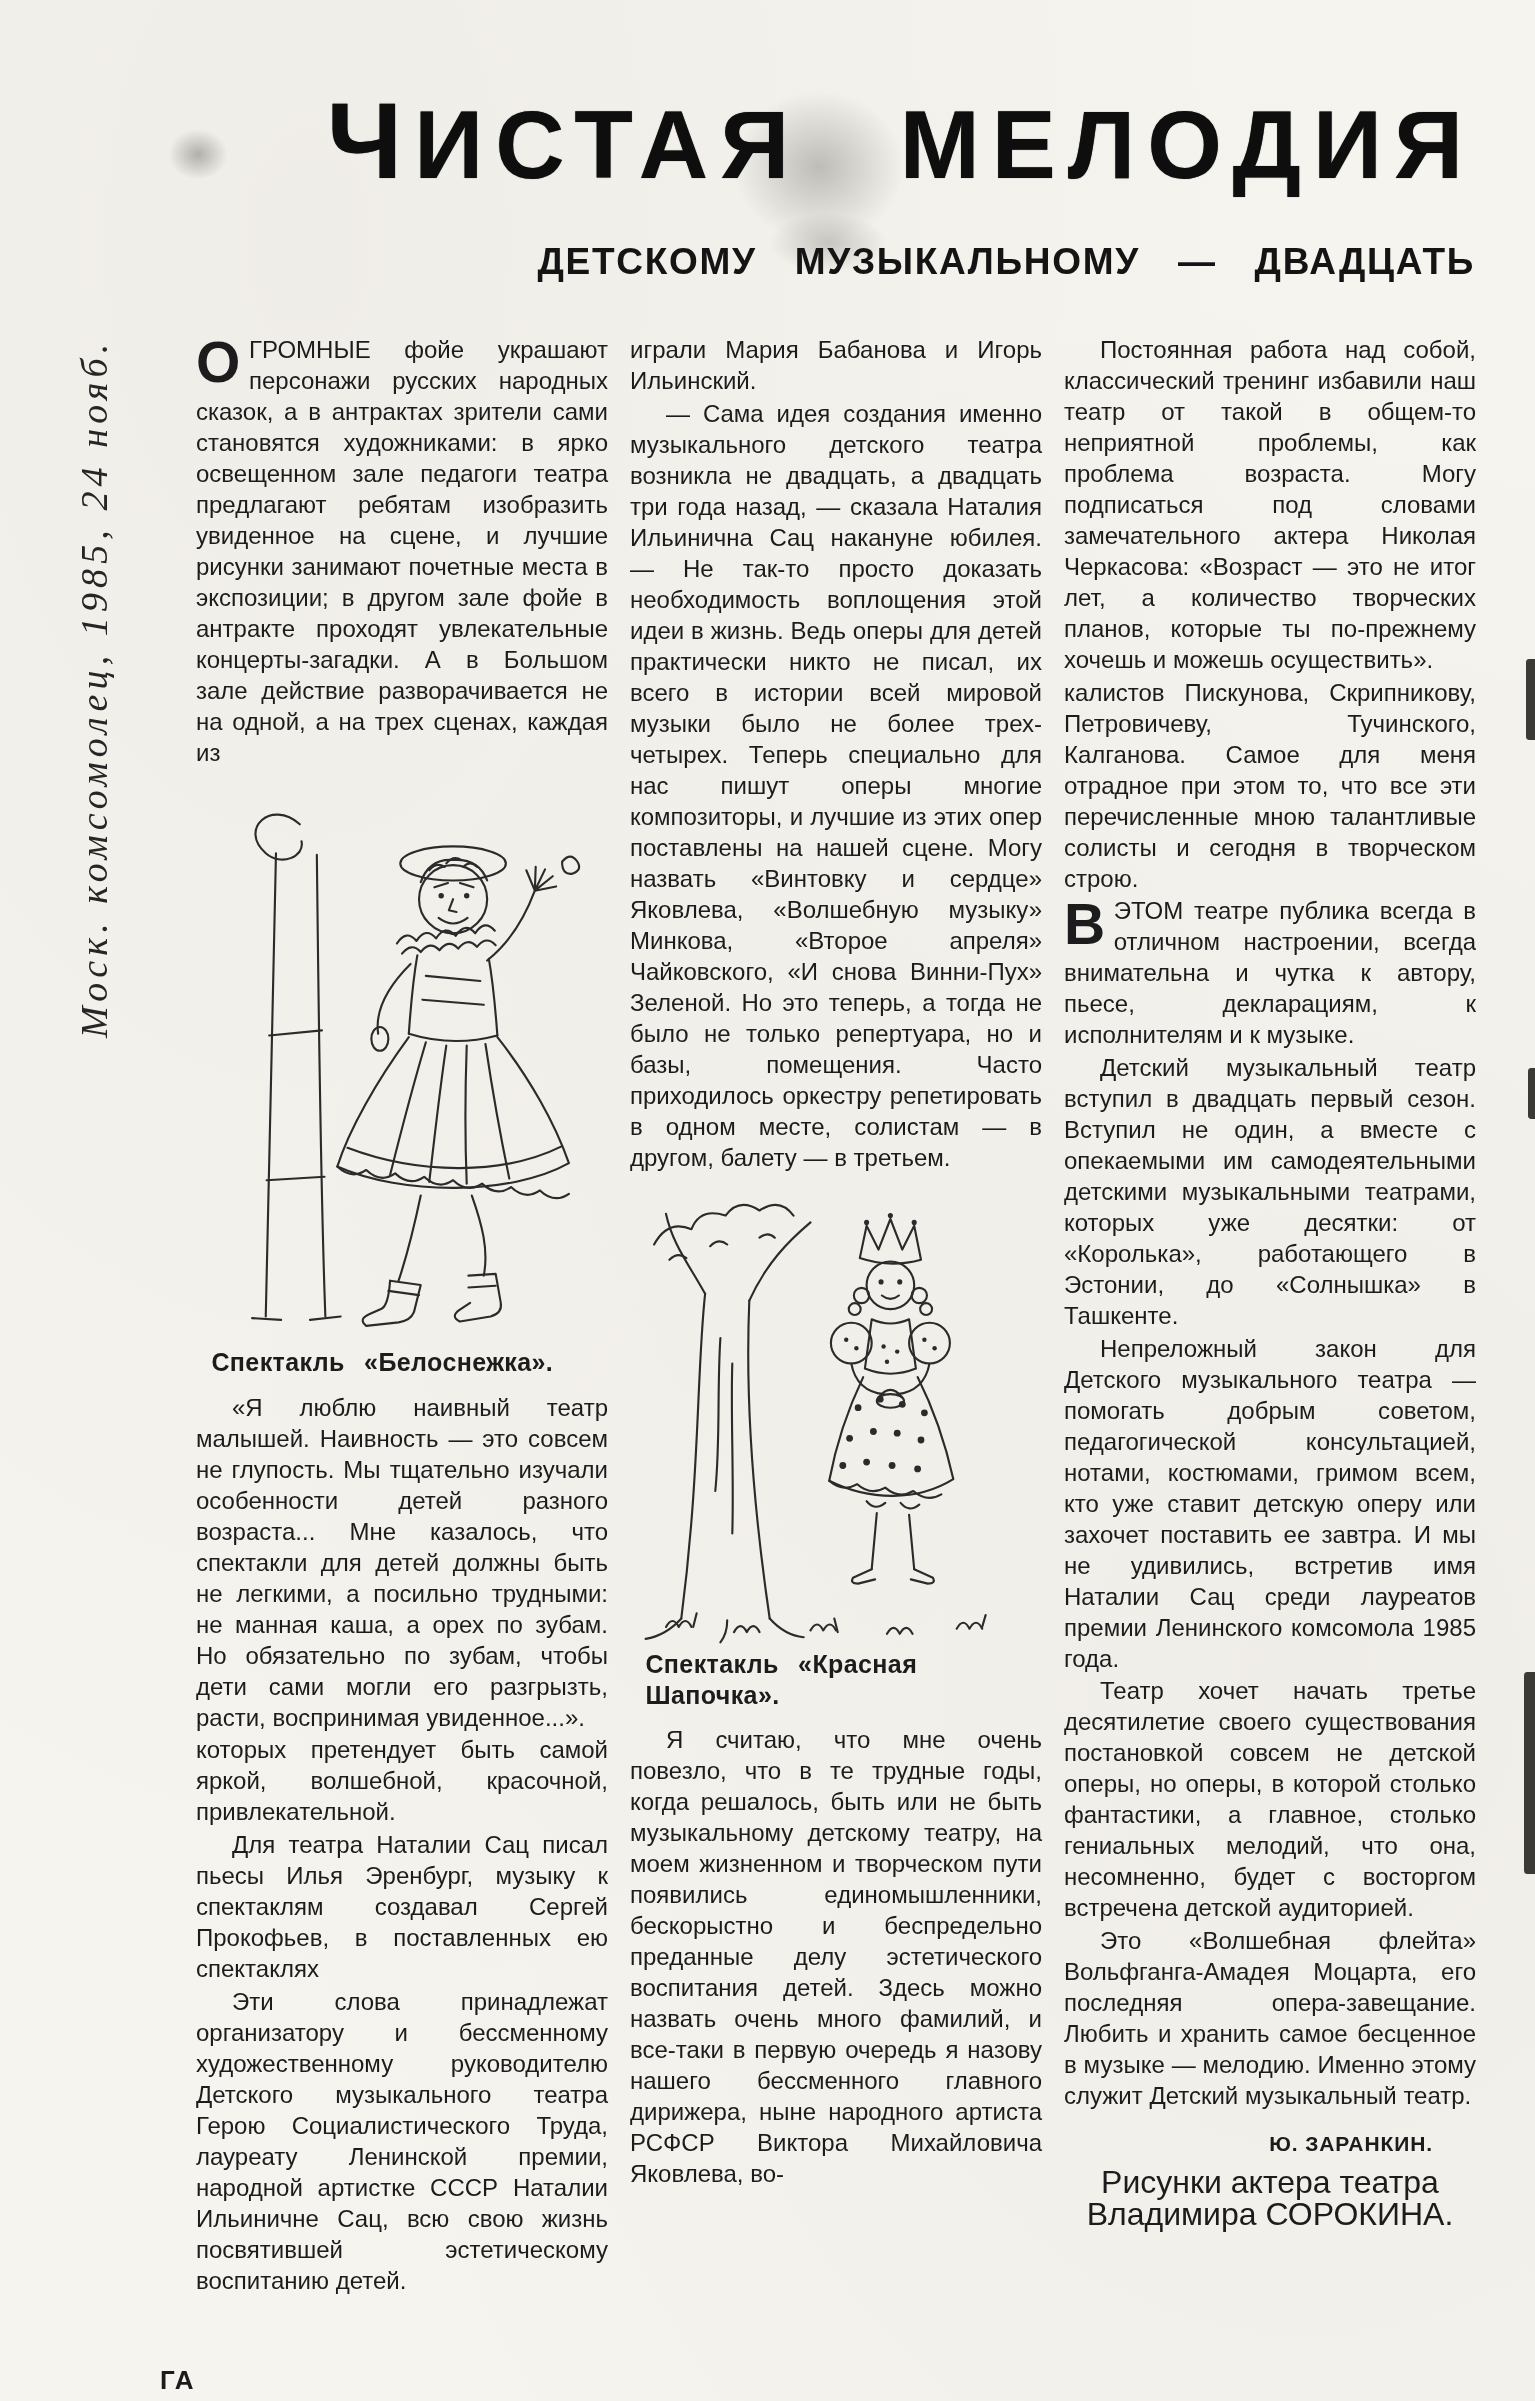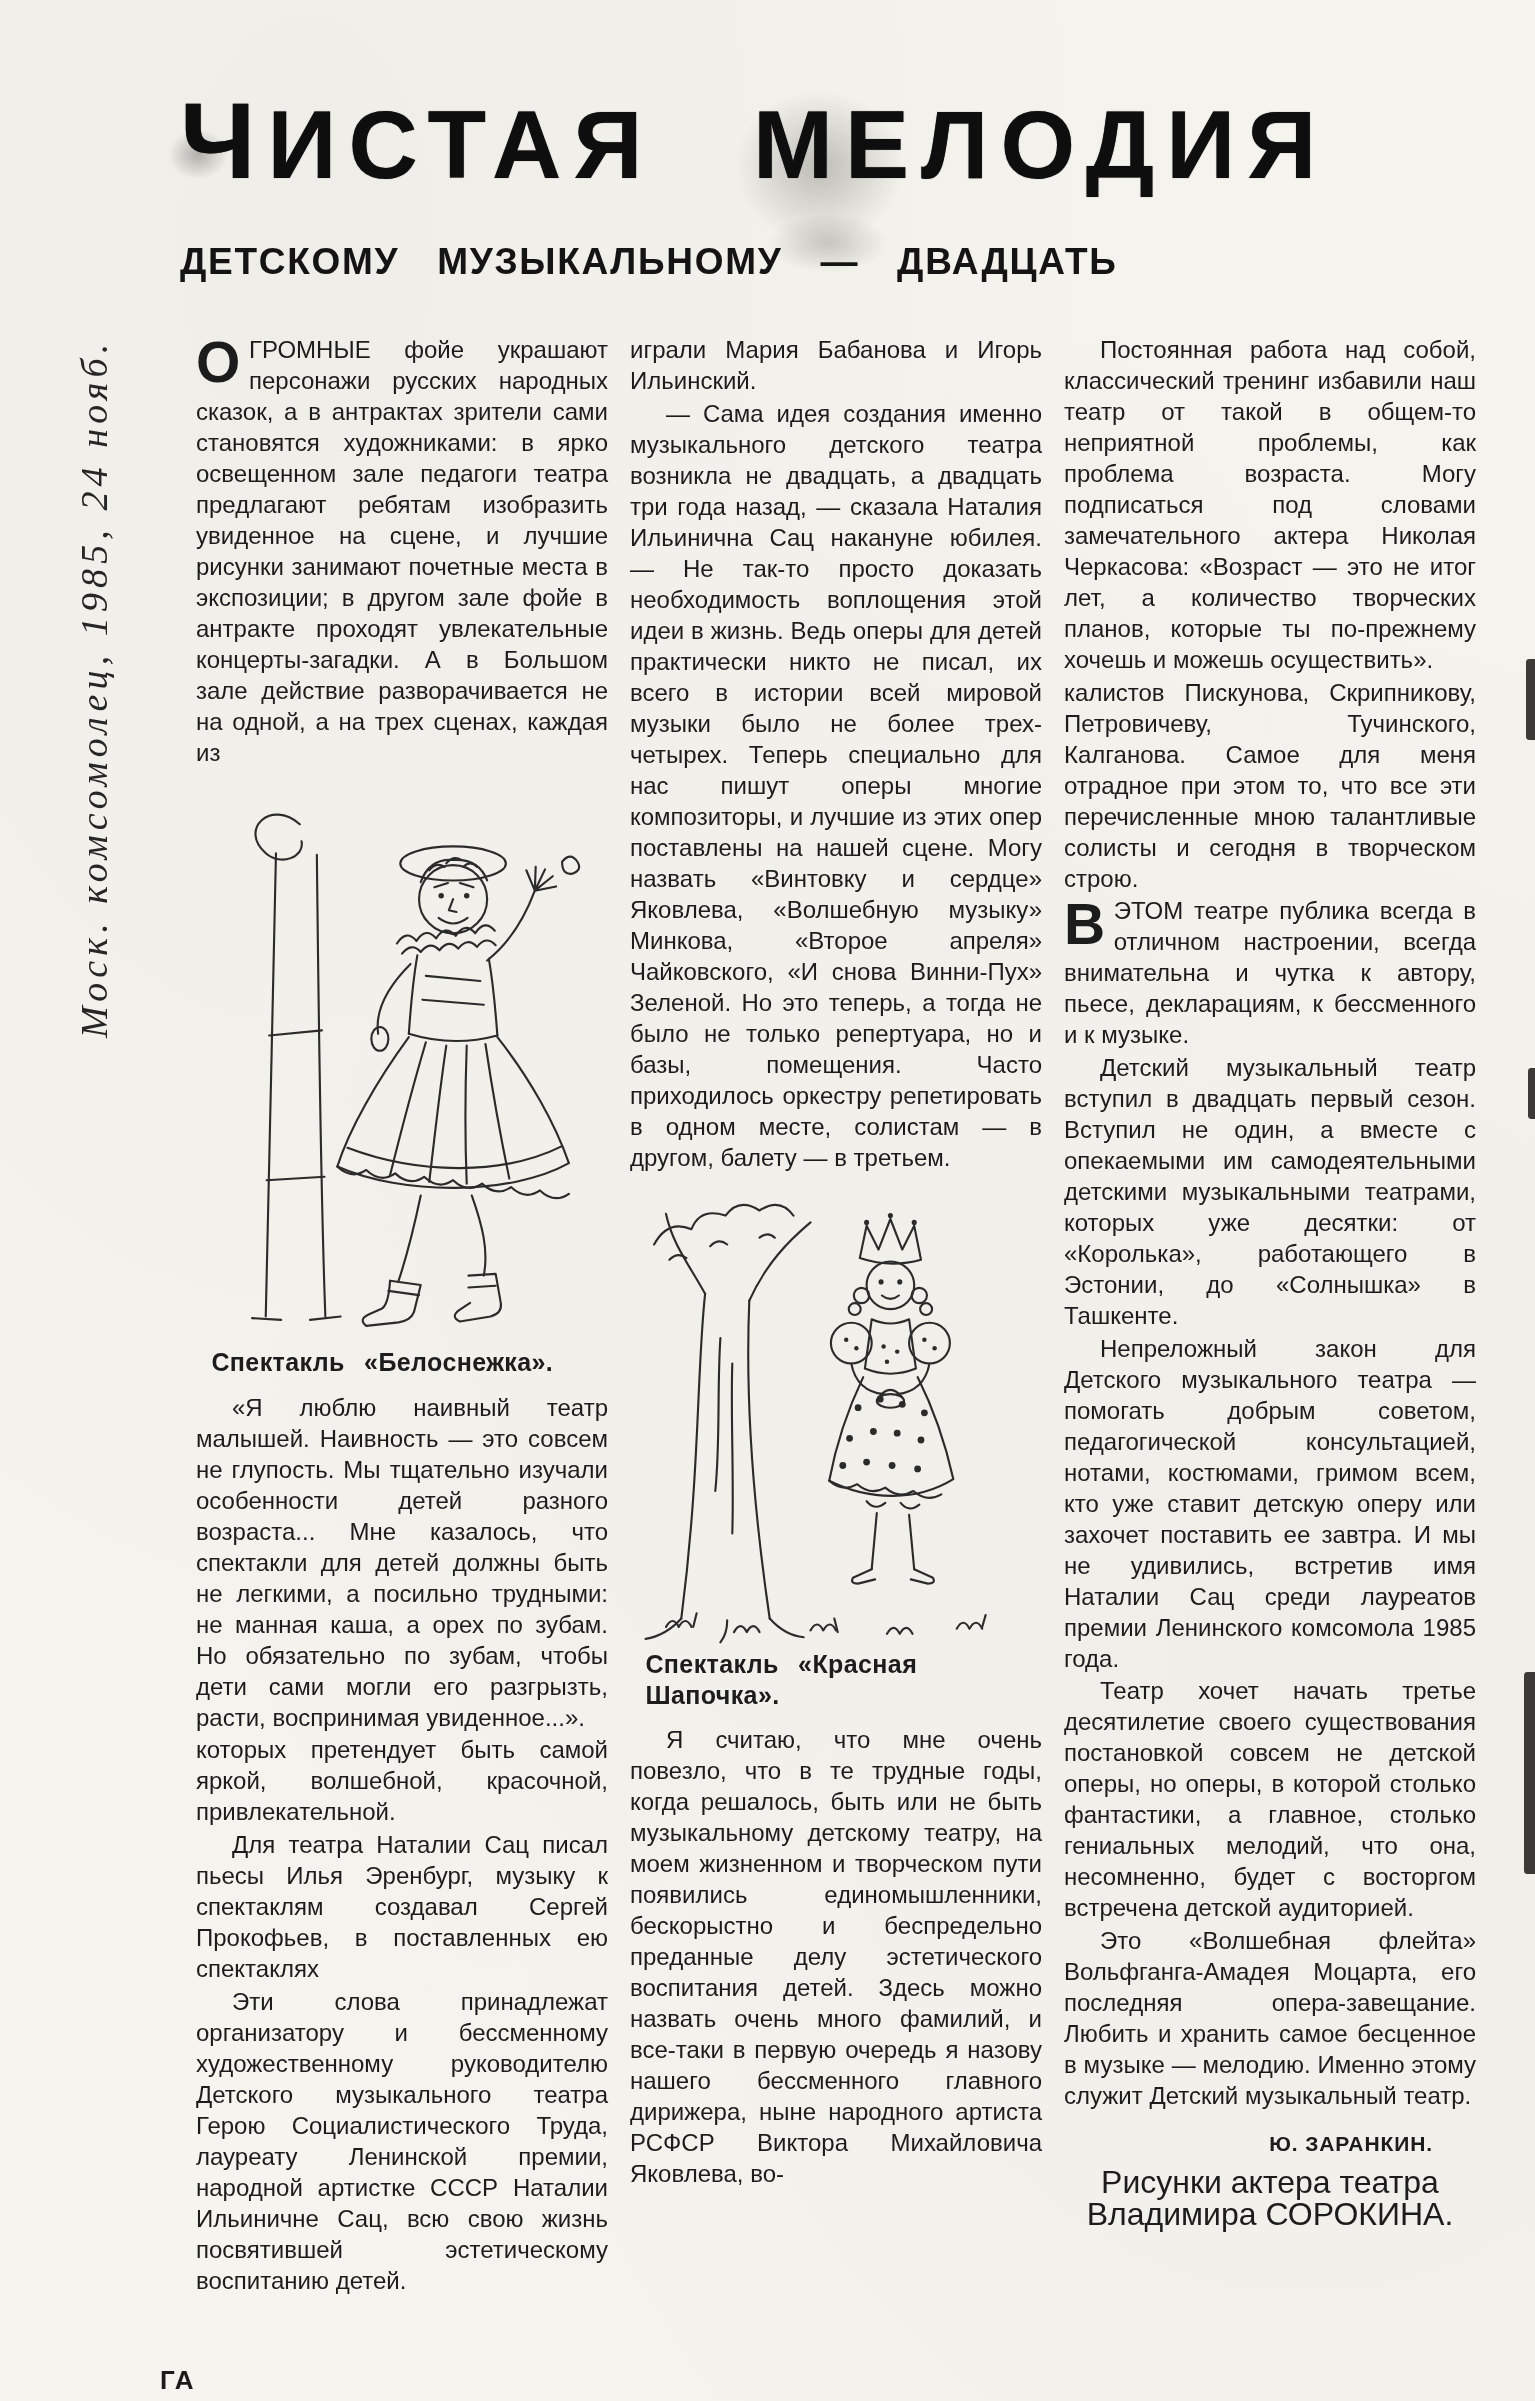--- a/index.html
+++ b/index.html
@@ -26,21 +26,21 @@
     transform:rotate(180deg);
     font-family:"Liberation Serif", serif;
     font-style:italic;
     font-size:38px;
     letter-spacing:5.1px;
     color:#262626;
     white-space:nowrap;
   }
 
   
-  .header { position:absolute; left:180px; top:79px; width:1295px; text-align:left; }
+  .header { position:absolute; left:180px; top:79px; width:1295px; text-align:right; }
   .title {
     font-size:96px; font-weight:bold; letter-spacing:12px; word-spacing:60px;
     color:#0e0e0e; text-shadow:0 0 0.9px rgba(0,0,0,0.7);
     white-space:nowrap;
   }
   .title::first-letter { font-size:1.12em; }
   .subtitle {
     margin-top:38px;
     font-size:37px; font-weight:bold; letter-spacing:1.7px; word-spacing:26px;
     color:#141414;
@@ -259,21 +259,21 @@
         </svg>
       </div>
       <div class="fig-caption">Спектакль «Красная Шапочка».</div>
 
       <p class="para">Я считаю, что мне очень повезло, что в те трудные годы, когда решалось, быть или не быть музыкальному детскому театру, на моем жизненном и творческом пути появились единомышленники, бескорыстно и беспредельно преданные делу эстетического воспитания детей. Здесь можно назвать очень много фамилий, и все-таки в первую очередь я назову нашего бессменного главного дирижера, ныне народного артиста РСФСР Виктора Михайловича Яковлева, во-</p>
     </div>
 
     <div class="col">
       <p class="para">Постоянная работа над собой, классический тренинг избавили наш театр от такой в общем-то неприятной проблемы, как проблема возраста. Могу подписаться под словами замечательного актера Николая Черкасова: «Возраст — это не итог лет, а количество творческих планов, которые ты по-прежнему хочешь и можешь осуществить».</p>
       <p class="para no-indent">калистов Пискунова, Скрипникову, Петровичеву, Тучинского, Калганова. Самое для меня отрадное при этом то, что все эти перечисленные мною талантливые солисты и сегодня в творческом строю.</p>
-      <p class="para no-indent"><span class="dropcap">В</span><span>ЭТОМ театре публика всегда в отличном настроении, всегда внимательна и чутка к автору, пьесе, декларациям, к бессменного и к музыке.</span></p>
+      <p class="para no-indent"><span class="dropcap">В</span><span>ЭТОМ театре публика всегда в отличном настроении, всегда внимательна и чутка к автору, пьесе, декларациям, к исполнителям и к музыке.</span></p>
       <p class="para">Детский музыкальный театр вступил в двадцать первый сезон. Вступил не один, а вместе с опекаемыми им самодеятельными детскими музыкальными театрами, которых уже десятки: от «Королька», работающего в Эстонии, до «Солнышка» в Ташкенте.</p>
       <p class="para">Непреложный закон для Детского музыкального театра — помогать добрым советом, педагогической консультацией, нотами, костюмами, гримом всем, кто уже ставит детскую оперу или захочет поставить ее завтра. И мы не удивились, встретив имя Наталии Сац среди лауреатов премии Ленинского комсомола 1985 года.</p>
       <p class="para">Театр хочет начать третье десятилетие своего существования постановкой совсем не детской оперы, но оперы, в которой столько фантастики, а главное, столько гениальных мелодий, что она, несомненно, будет с восторгом встречена детской аудиторией.</p>
       <p class="para">Это «Волшебная флейта» Вольфганга-Амадея Моцарта, его последняя опера-завещание. Любить и хранить самое бесценное в музыке — мелодию. Именно этому служит Детский музыкальный театр.</p>
       <div class="byline">Ю. ЗАРАНКИН.</div>
       <div class="credits">
         <div>Рисунки актера театра</div>
         <div>Владимира СОРОКИНА.</div>
       </div>
     </div>

